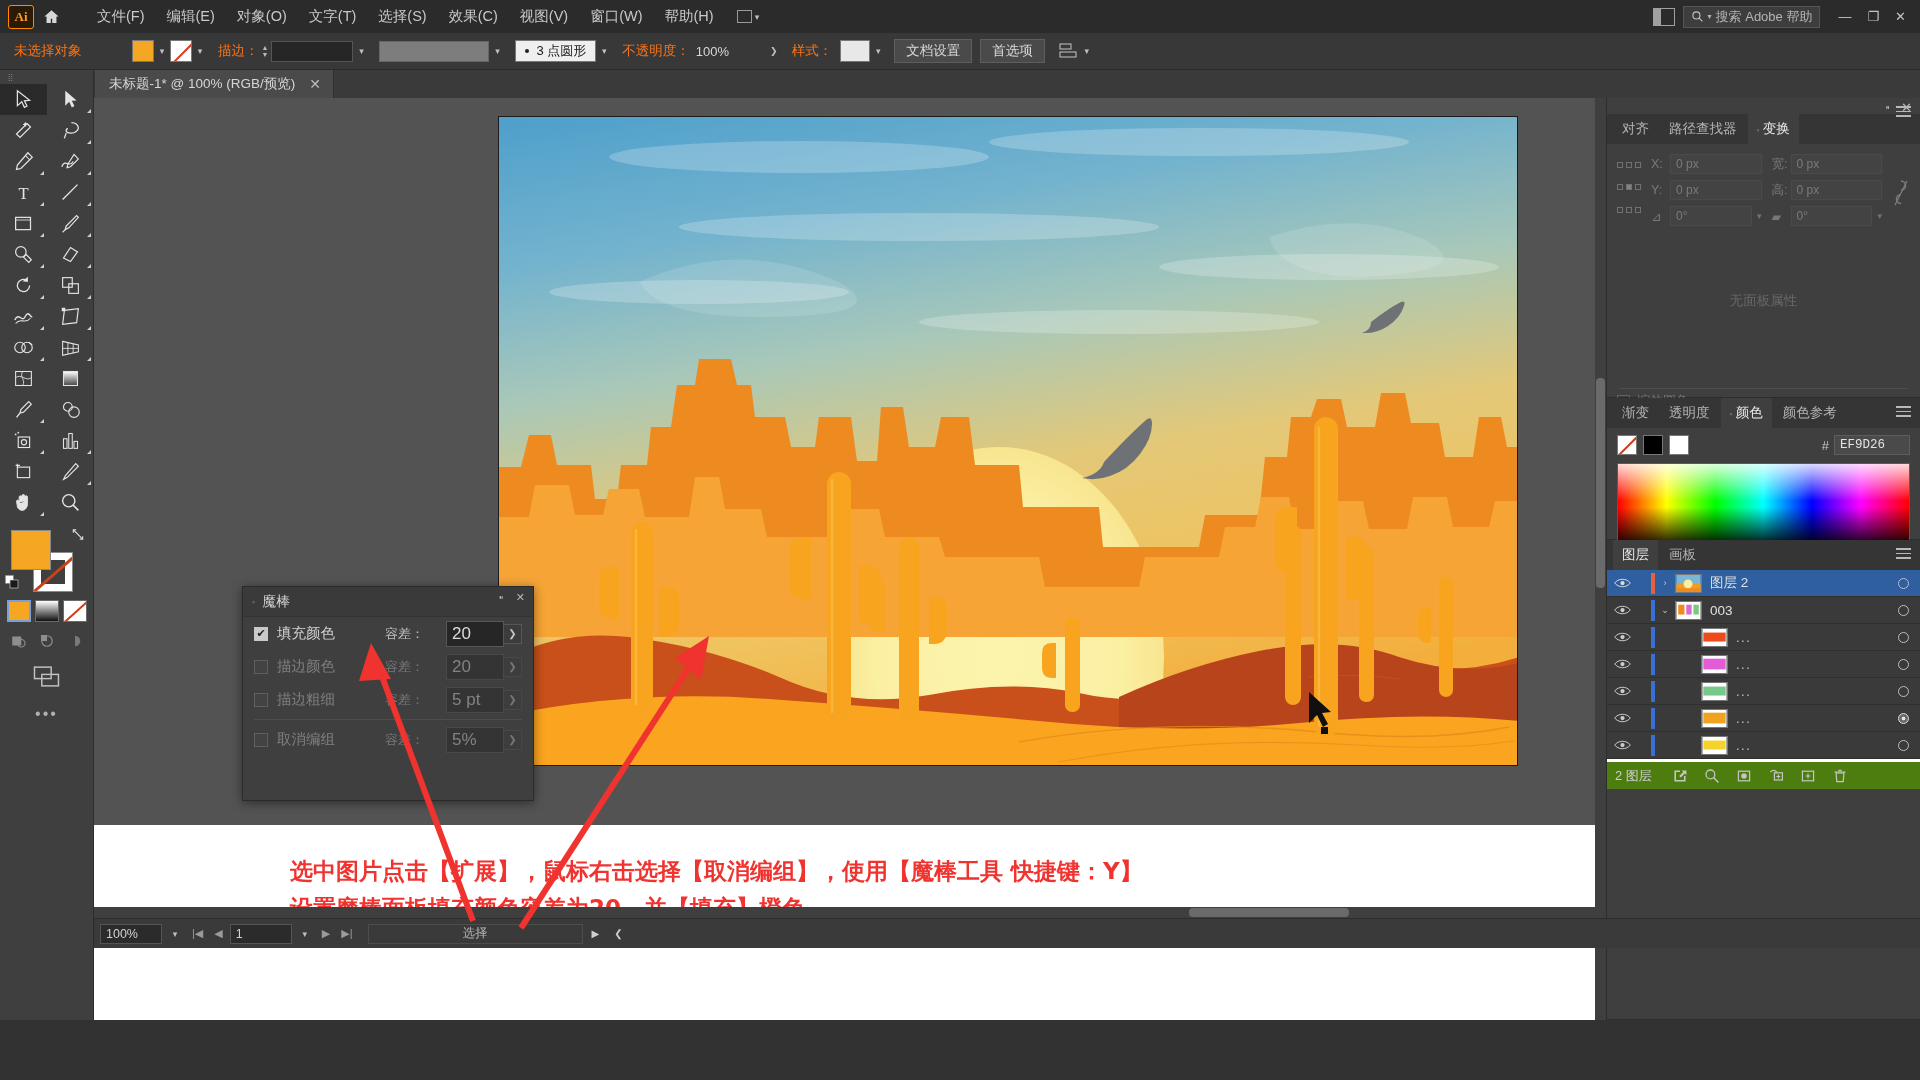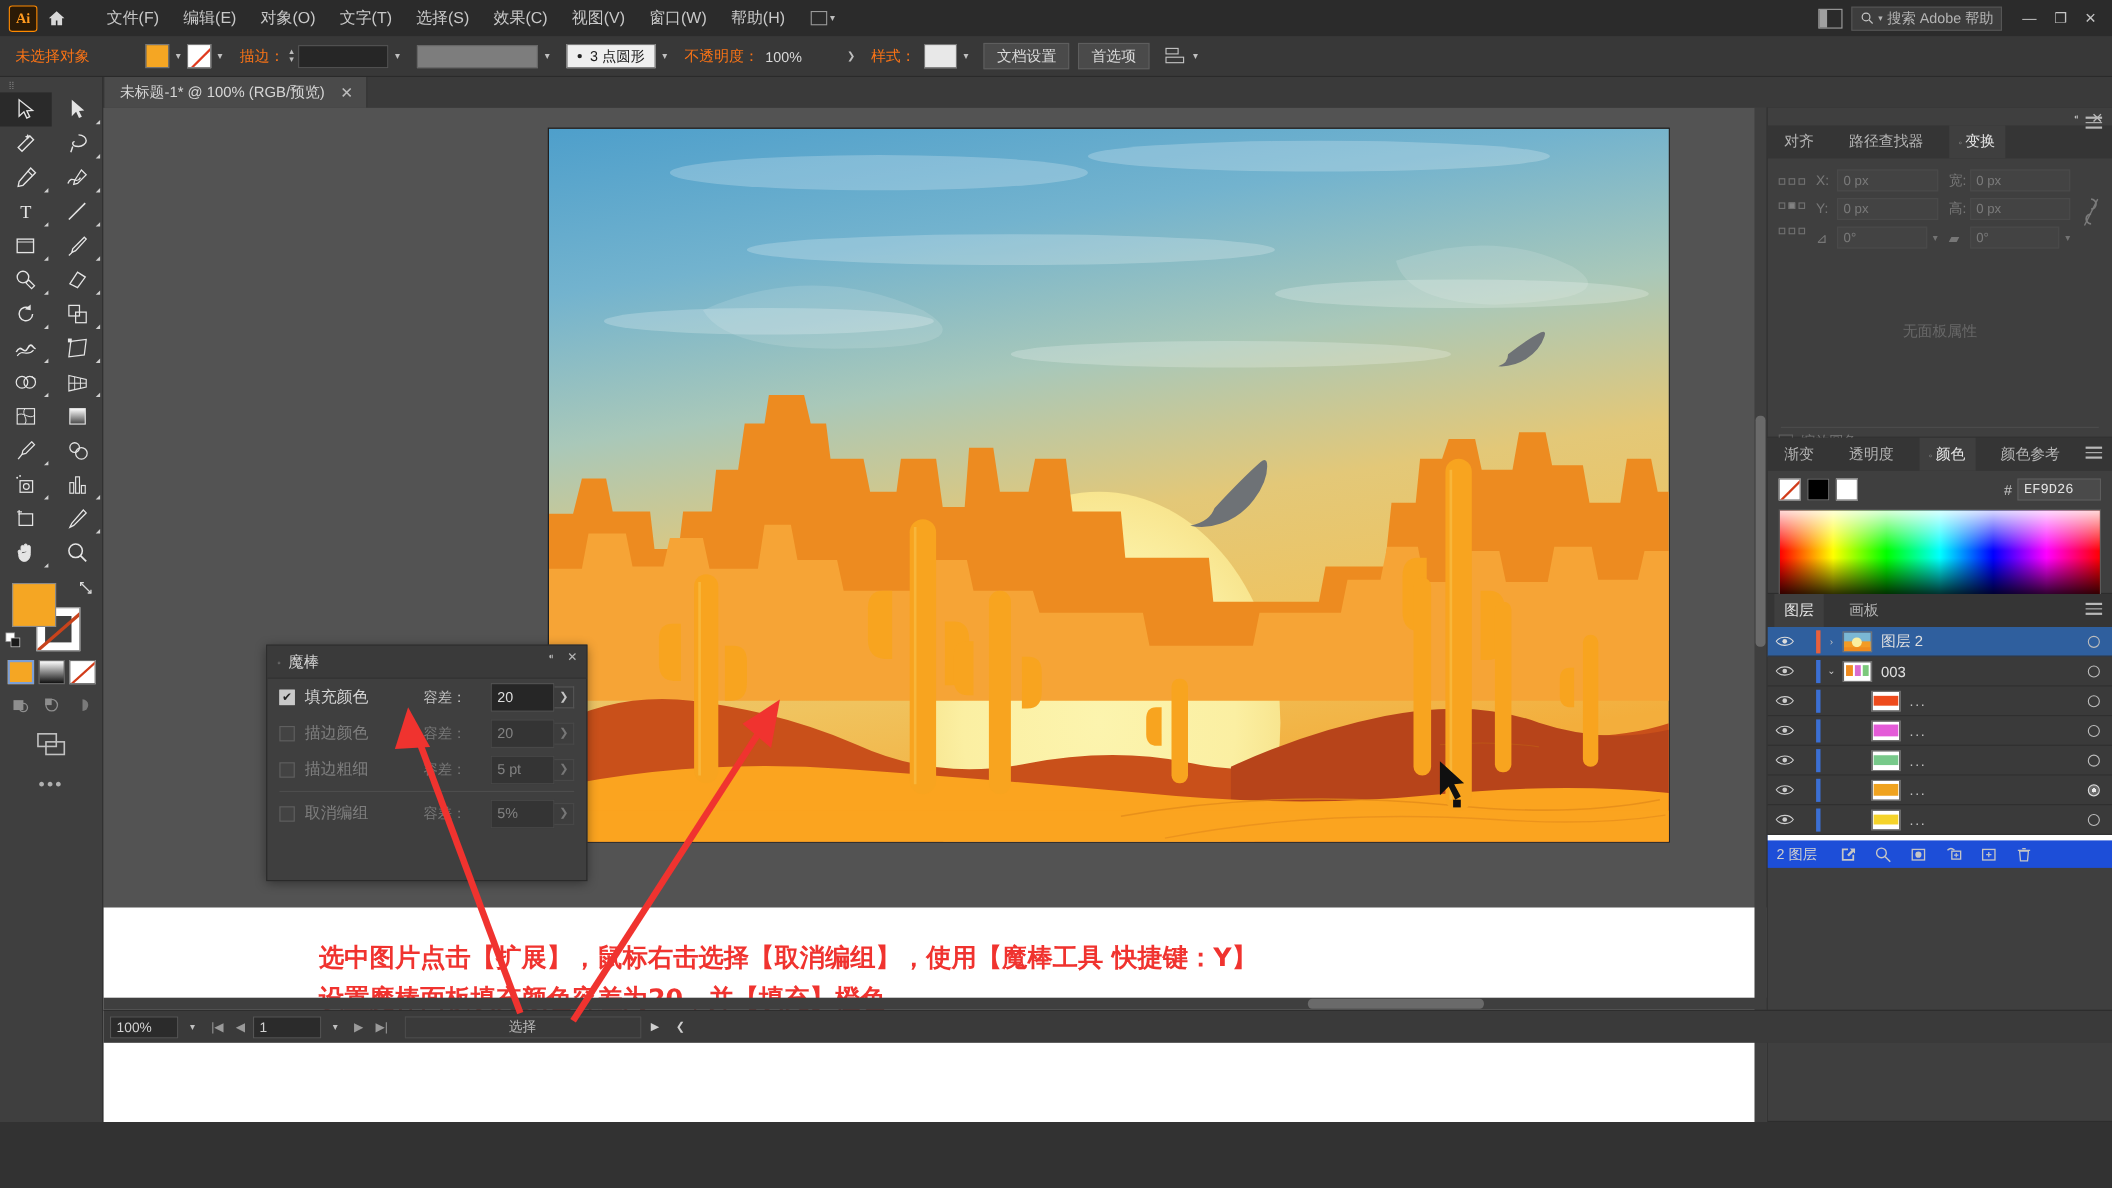--- a/index.html
+++ b/index.html
@@ -160,34 +160,34 @@
   .mw-row.dim > * { opacity: .42; }
   .mw-chk {
     width: 14px; height: 14px; border: 1px solid #8d8d8d; background: #4a4a4a; margin-right: 9px;
     display: flex; align-items: center; justify-content: center; color: #e4e4e4; font-size: 11px;
   }
   .mw-chk.on { background: #c9c9c9; color: #222; border-color:#c9c9c9; }
   .mw-name { color: #d3d3d3; font-size: 14.5px; flex: 1; }
   .mw-tol { color: #c2c2c2; font-size: 13px; margin-right: 22px; }
   .mw-input {
     width: 58px; height: 20px; background: #262626; border: 1px solid #565656;
-    color: #dcdcdc; font-size: 13px; display: flex; align-items: center; padding: 12px 5px;
+    color: #dcdcdc; font-size: 17px; display: flex; align-items: center; padding: 12px 5px;
   }
   .mw-arrow { width: 18px; height: 20px; border: 1px solid #565656; border-left:none; background:#3c3c3c;
     color:#c4c4c4; font-size: 10px; display:flex; align-items:center; justify-content:center; }
   .mw-divider { height:1px; background:#4d4d4d; margin: 3px 11px; }
 
   
   .rdock {
     position: absolute; right: 0; top: 98px; width: 314px; height: 922px; background: #3a3a3a;
     border-left: 1px solid #2d2d2d;
   }
   .panel { background: #3f3f3f; border-bottom: 1px solid #2d2d2d; position: relative; }
   .panel-tabs {
-    display: flex; align-items: center; height: 30px; background: #353535; padding-left: 6px; gap: 14px;
+    display: flex; align-items: center; height: 30px; background: #353535; padding-left: 6px; gap: 2px;
   }
   .ptab {
     color: #b4b4b4; font-size: 13.5px; padding: 6px 9px; white-space: nowrap;
   }
   .ptab.active { color: #e8e8e8; background: #3f3f3f; }
   .ptab .bul { color: #9a9a9a; font-size: 9px; margin-right: 3px; }
   .pmenu { position: absolute; right: 9px; top: 8px; width: 15px; }
   .pmenu span { display:block; height:1.5px; background:#b8b8b8; margin-bottom: 3px; }
   .pclose { position: absolute; right: 8px; top: 2px; color:#bbb; font-size: 13px; }
   .pcollapse { position: absolute; right: 30px; top: 4px; color:#bbb; font-size: 10px; }
@@ -239,21 +239,21 @@
   .l-colbar { width: 4px; height: 21px; }
   .l-tri { width: 20px; color:#c5c5c5; font-size: 9px; display:flex; align-items:center; justify-content:center; }
   .l-thumb { width: 27px; height: 19px; border: 1px solid #777; margin-right: 8px; }
   .l-name { color: #e0e0e0; font-size: 13.5px; flex: 1; }
   .l-name.dots { color:#c3c3c3; letter-spacing:1.5px; font-size: 13px;}
   .l-target { width: 34px; display:flex; align-items:center; justify-content:center; }
   .tgt { width: 11px; height: 11px; border-radius:50%; border: 1.5px solid #bdbdbd; }
   .tgt.filled { background: radial-gradient(#e8e8e8 30%, #6a6a6a 32%); border-color:#ddd; }
   .layers-footer {
     display:flex; align-items:center; height: 30px; padding: 0 8px; gap: 16px;
-    background: #1d4ed8; border-top: 5px solid #ffffff;
+    background: #4d7c0f; border-top: 3px solid #ffffff;
   }
   .lf-count { color: #cfcfcf; font-size: 13px; margin-right: 4px; }
   .lf-ic { width: 16px; height: 16px; }
 
   
   .statusbar {
     position: absolute; left: 94px; bottom: 0; width: 1826px; height: 30px;
     background: #3a3a3a; border-top: 1px solid #2d2d2d; display: flex; align-items: center;
     padding-left: 6px; gap: 3px;
   }

